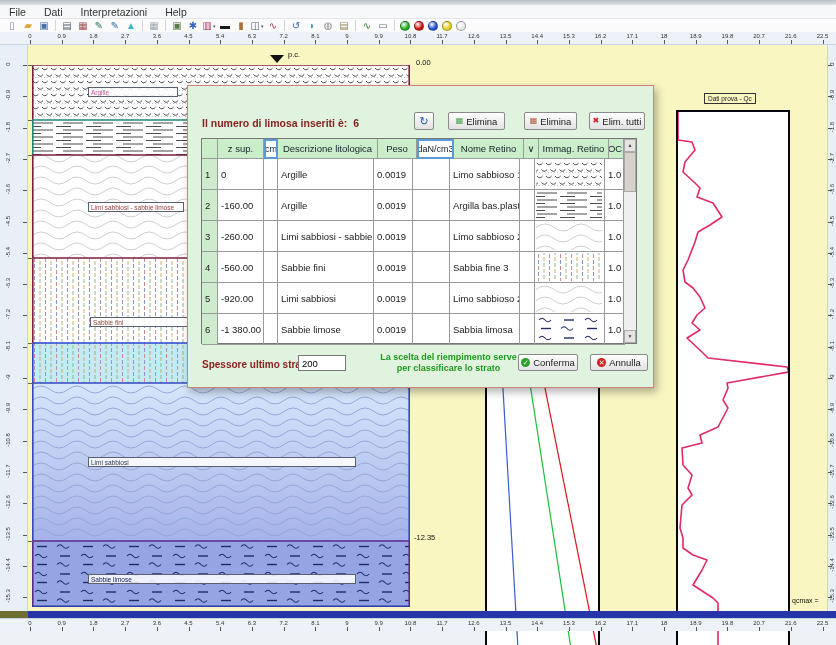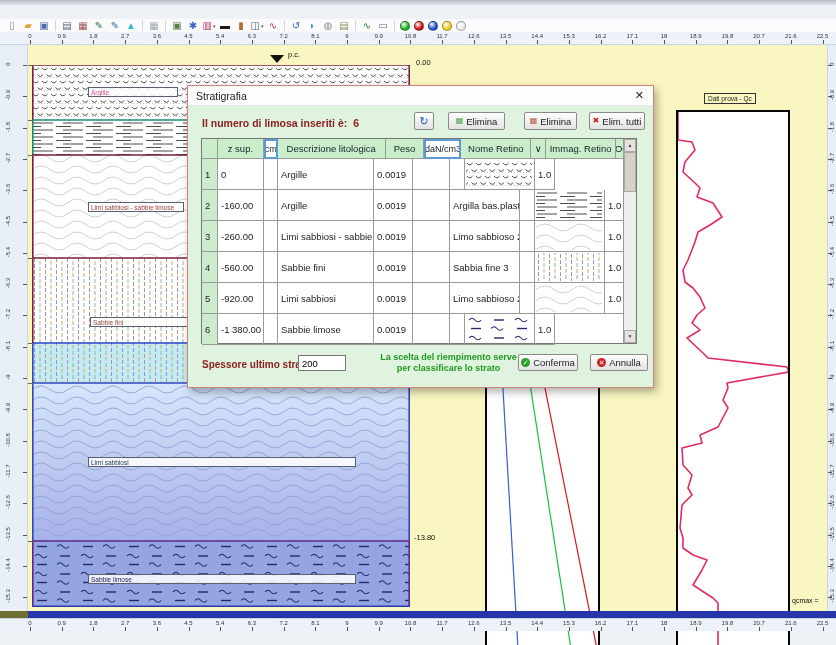--- a/index.html
+++ b/index.html
@@ -127,20 +127,26 @@
     </pattern>
     <linearGradient id="grad-l5" x1="0" y1="0" x2="0" y2="1">
       <stop offset="0" stop-color="#d6e6fb"></stop>
         <stop offset="1" stop-color="#a6b2e9"></stop>
     </linearGradient>
   </defs>
 </svg>
 
 <div class="app">
   <div class="win-strip"></div>
+  <div class="menubar" id="menubar">
+      <span class="menu-item">File</span>
+      <span class="menu-item">Dati</span>
+      <span class="menu-item">Interpretazioni</span>
+      <span class="menu-item">Help</span>
+    </div>
   <div class="toolbar" id="toolbar">
       <span class="tbtn" style="color: rgb(123, 140, 160);">▯</span>
       <span class="tbtn" style="color: rgb(224, 166, 60);">▰</span>
       <span class="tbtn" style="color: rgb(74, 111, 168);">▣</span>
       <span class="tsep"></span>
       <span class="tbtn" style="color: rgb(85, 96, 112);">▤</span>
       <span class="tbtn" style="color: rgb(160, 72, 72);">▦</span>
       <span class="tbtn" style="color: rgb(47, 122, 79);">✎</span>
       <span class="tbtn" style="color: rgb(58, 111, 160);">✎</span>
       <span class="tbtn" style="color: rgb(53, 184, 200);">▲</span>
@@ -273,21 +279,21 @@
       <i class="bticki" style="left: -20px; top: 213px;"></i>
       <div class="layer-label" style="color: rgb(138, 74, 58); left: 62px; top: 272px; width: 98px;">Sabbie fini</div>
       <i class="bticki" style="left: -20px; top: 298px;"></i>
       <i class="bticki" style="left: -20px; top: 338px;"></i>
       <div class="layer-label" style="color: rgb(42, 53, 80); left: 60px; top: 412px; width: 268px;">Limi sabbiosi</div>
       <i class="bticki" style="left: -20px; top: 496px;"></i>
       <div class="layer-label" style="color: rgb(26, 37, 96); left: 60px; top: 529px; width: 268px;">Sabbie limose</div>
       <i class="pc-tri" style="left: 242px; top: 10px;"></i>
       <span class="annot" style="left: 260px; top: 5px;">p.c.</span>
       <span class="annot" style="left: 388px; top: 13px;">0.00</span>
-      <span class="annot" style="left: 386px; top: 488px;">-13.80</span>
+      <span class="annot" style="left: 386px; top: 488px;">-12.35</span>
       <span class="annot" style="left: 764px; top: 552px; font-size: 7px;">qcmax =</span>
       <div class="panel" style="left: 457px; width: 115px;">
         <svg width="111" height="538" viewBox="0 0 111 538">
           <line x1="0" y1="0" x2="31" y2="537" stroke="#3a5fd0" stroke-width="1.2"></line>
           <line x1="1" y1="0" x2="84" y2="537" stroke="#17c13e" stroke-width="1.2"></line>
           <line x1="3" y1="0" x2="110" y2="537" stroke="#e0141e" stroke-width="1.2"></line>
         </svg>
       </div>
       <div class="panel" style="left: 648px; width: 114px;">
         <svg width="110" height="538" viewBox="0 0 110 538">
@@ -426,24 +432,20 @@
       <span class="hlab" style="left: 748.1px;">20.7</span>
       <i class="htick" style="left: 759.1px;"></i>
       <span class="hlab" style="left: 779.8px;">21.6</span>
       <i class="htick" style="left: 790.8px;"></i>
       <span class="hlab" style="left: 811.5px;">22.5</span>
       <i class="htick" style="left: 822.5px;"></i>
     </div>
 
 
   <div class="dialog">
-    <div class="dlg-titlebar">
-      <span class="dlg-title">Stratigrafia</span>
-      <span class="dlg-close">✕</span>
-    </div>
     <div class="dlg-info">
       <span>Il numero di limosa inseriti è:</span>&nbsp;&nbsp;<span>6</span>
     </div>
     <button class="btn" style="left:226px;top:26px;width:20px;">
       <span class="ic" style="color:#2255bb;font-size:11px;">↻</span>
     </button>
     <button class="btn" style="left:260px;top:26px;width:57px;">
       <span class="ic" style="color:#3f9f3f;">▦</span>
       <span>Elimina</span>
     </button>
@@ -454,35 +456,36 @@
     <button class="btn" style="left:401px;top:26px;width:56px;">
       <span class="ic" style="color:#cc2222;font-weight:bold;">✖</span>
       <span>Elim. tutti</span>
     </button>
 
     <div class="tbl" id="tbl">
         <div class="trow thead">
           <span class="tcell" style="width: 16px;"></span>
           <span class="tcell" style="width: 46px;">z sup.</span>
           <span class="tcell hedit" style="width: 14px;">cm</span>
-          <span class="tcell" style="width: 108px;">Descrizione litologica</span>
+          <span class="tcell" style="width: 100px;">Descrizione litologica</span>
           <span class="tcell" style="width: 39px;">Peso</span>
           <span class="tcell hedit" style="width: 37px;">daN/cm3</span>
           <span class="tcell" style="width: 70px;">Nome Retino</span>
           <span class="tcell" style="width: 15px;">∨</span>
           <span class="tcell" style="width: 70px;">Immag. Retino</span>
           <span class="tcell" style="width: 20px;">OCR</span>
         </div>
         <div class="trow">
           <span class="tcell tnum" style="width: 16px;">1</span>
           <span class="tcell" style="width: 46px;">0</span>
           <span class="tcell" style="width: 14px;"></span>
           <span class="tcell" style="width: 96px;">Argille</span>
           <span class="tcell" style="width: 39px;">0.0019</span>
           <span class="tcell" style="width: 37px;"></span>
+          <span class="tcell" style="width: 70px;">Limo sabbioso 1</span>
           <span class="tcell" style="width: 15px;"></span>
           <span class="tcell tpat" style="width: 70px;">
             <svg width="66" height="28" viewBox="0 0 66 28">
               <rect x="0" y="0" width="66" height="28" fill="#ffffff"></rect>
               <rect x="0" y="0" width="66" height="28" fill="url(#pat-squiggle)"></rect>
             </svg>
           </span>
           <span class="tcell" style="width: 20px;">1.0</span>
         </div>
         <div class="trow">
@@ -553,20 +556,21 @@
           </span>
           <span class="tcell" style="width: 20px;">1.0</span>
         </div>
         <div class="trow">
           <span class="tcell tnum" style="width: 16px;">6</span>
           <span class="tcell" style="width: 46px;">-1 380.00</span>
           <span class="tcell" style="width: 14px;"></span>
           <span class="tcell" style="width: 96px;">Sabbie limose</span>
           <span class="tcell" style="width: 39px;">0.0019</span>
           <span class="tcell" style="width: 37px;"></span>
+          <span class="tcell" style="width: 70px;">Sabbia limosa</span>
           <span class="tcell" style="width: 15px;"></span>
           <span class="tcell tpat" style="width: 70px;">
             <svg width="66" height="28" viewBox="0 0 66 28">
               <rect x="0" y="0" width="66" height="28" fill="#ffffff"></rect>
               <rect x="0" y="0" width="66" height="28" fill="url(#pat-dashsquig)"></rect>
             </svg>
           </span>
           <span class="tcell" style="width: 20px;">1.0</span>
         </div>
         <div class="tscroll">

